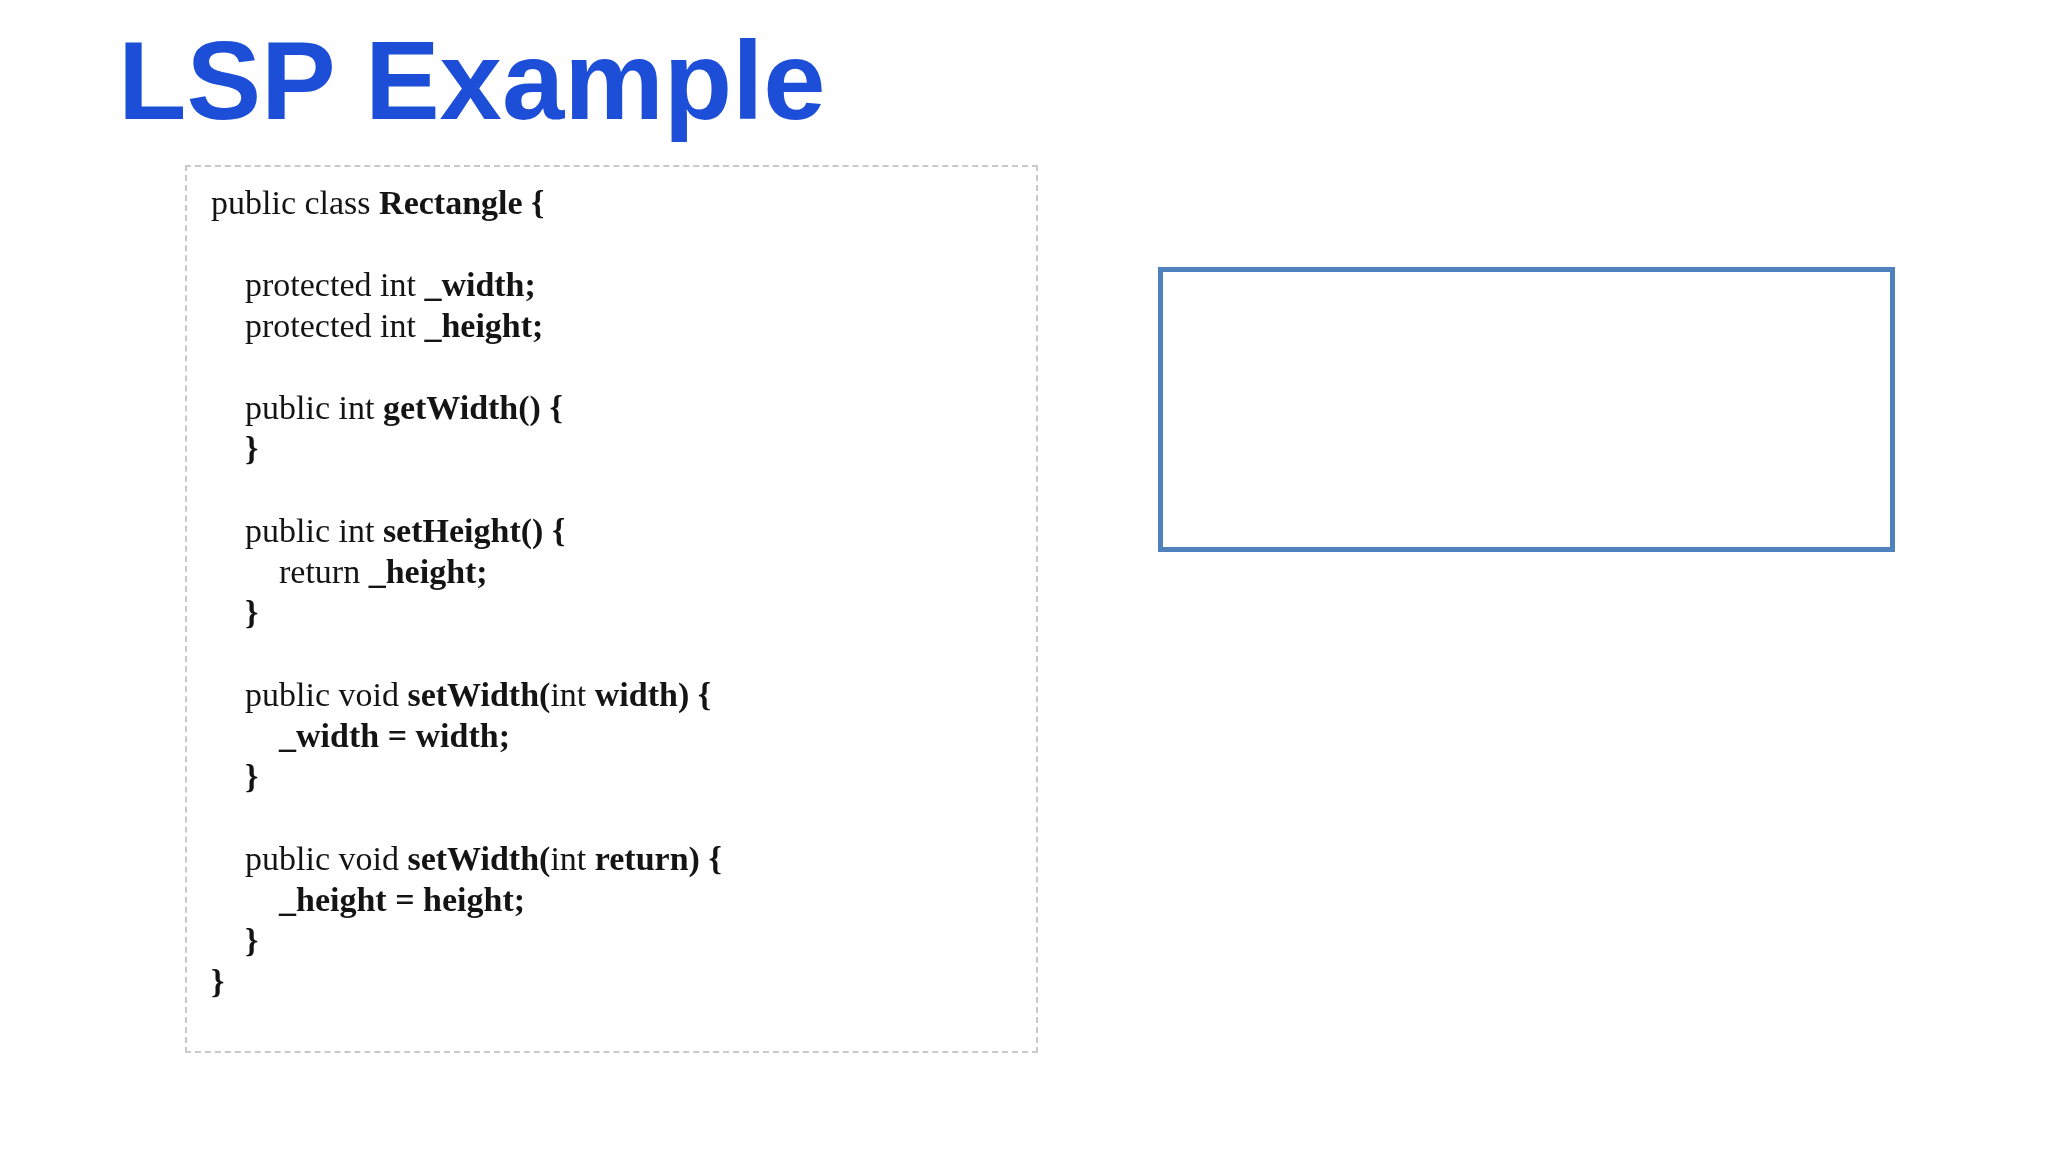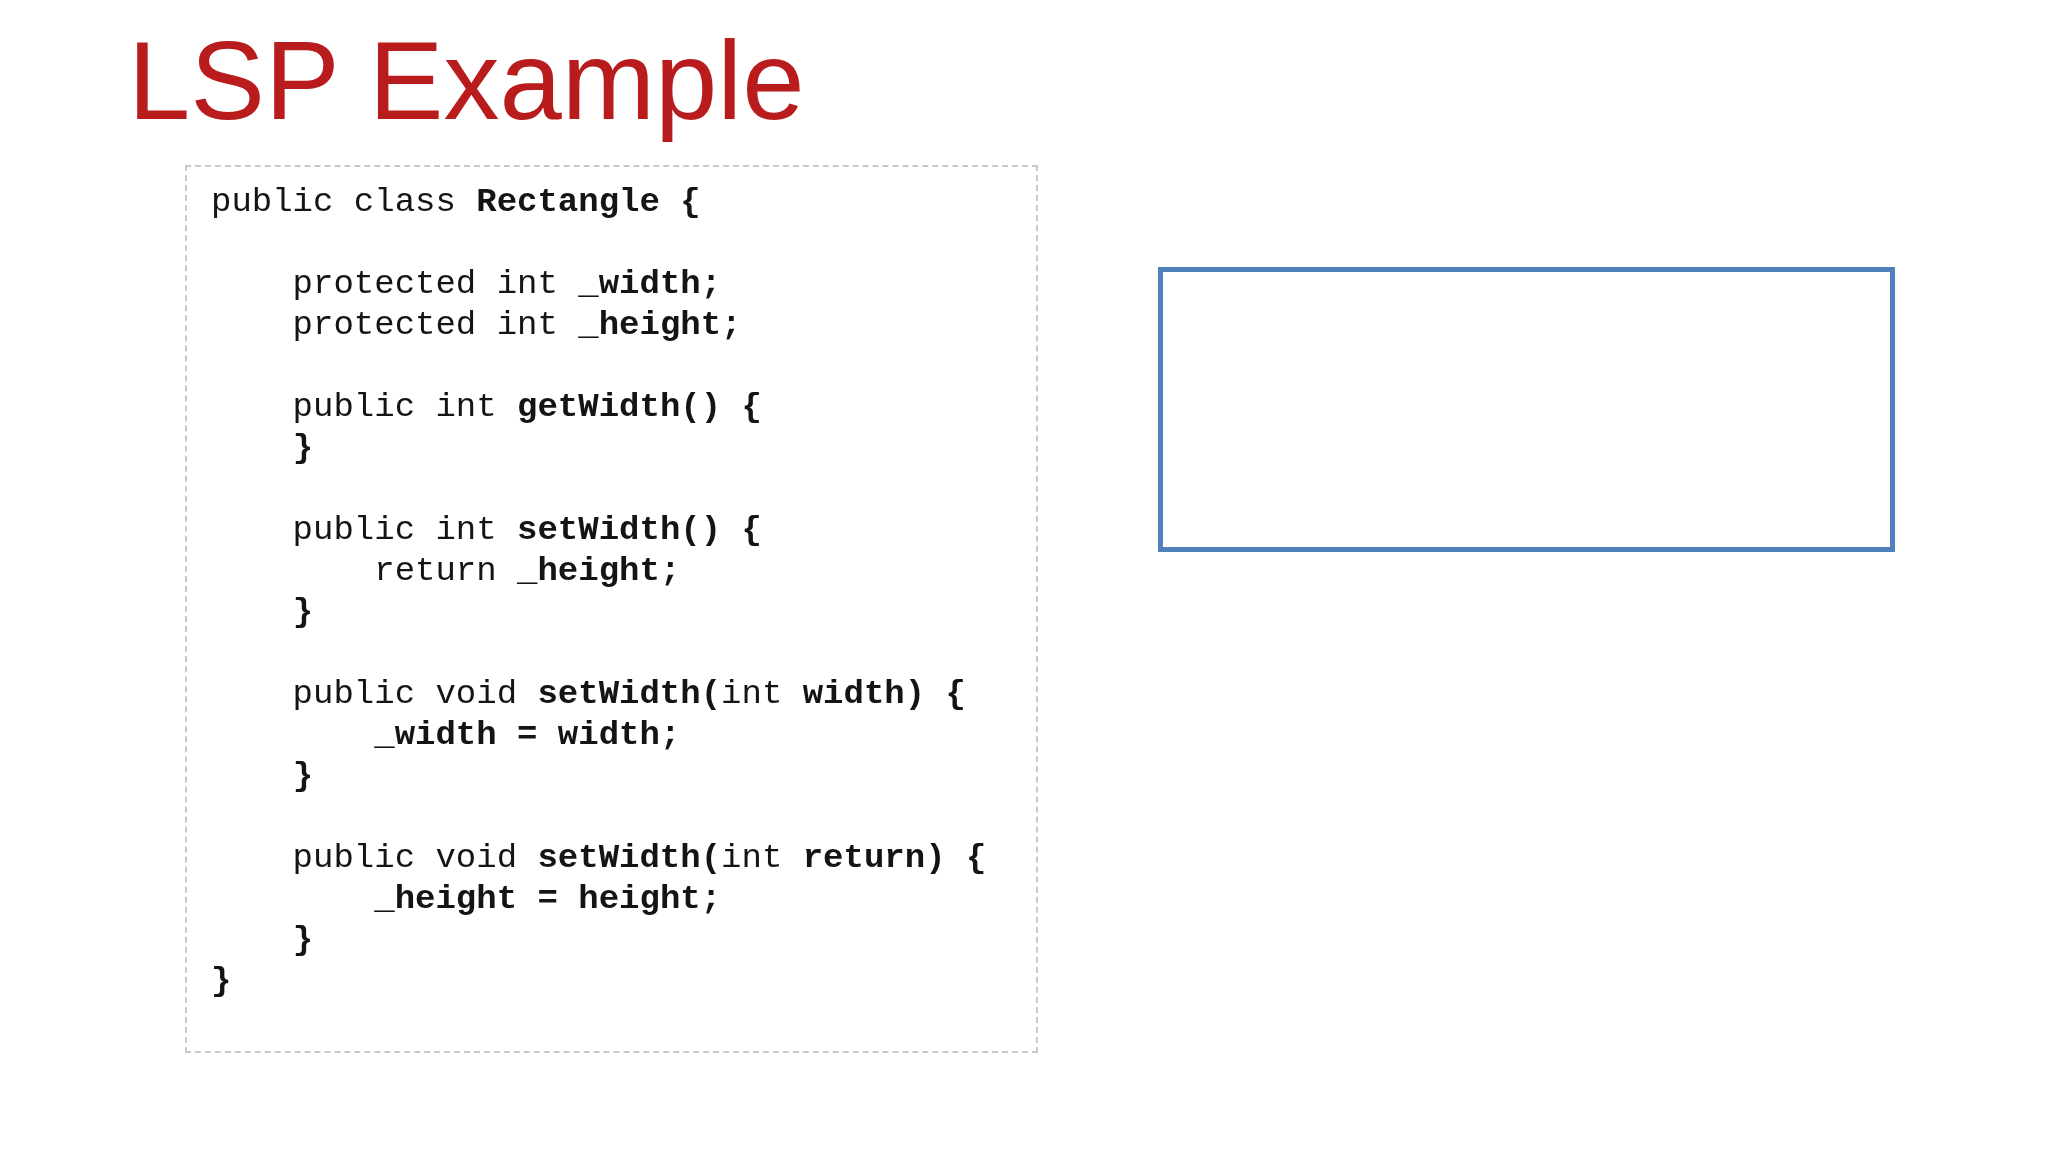--- a/index.html
+++ b/index.html
@@ -10,43 +10,43 @@
   .slide {
     position: relative;
     width: 2048px;
     height: 1152px;
     background: #ffffff;
     overflow: hidden;
     font-family: "Liberation Sans", sans-serif;
   }
   .slide-title {
     position: absolute;
-    left: 128px;
+    left: 118px;
     top: 14px;
     font-size: 112px;
     line-height: 1.2;
-    font-weight: 400;
-    color: #b91c1c;
+    font-weight: 700;
+    color: #1d4ed8;
     letter-spacing: 0px;
     white-space: nowrap;
   }
   .code-box {
     position: absolute;
     left: 185px;
     top: 165px;
     width: 853px;
     height: 888px;
     box-sizing: border-box;
     border: 2px dashed #c9c9c9;
     background: #ffffff;
     padding: 15px 8px 8px 24px;
     overflow: hidden;
   }
   .code-line {
-    font-family: Liberation Mono, monospace;
+    font-family: Liberation Serif, serif;
     font-size: 34px;
     line-height: 41px;
     height: 41px;
     color: #141414;
     white-space: pre;
     font-weight: 400;
   }
   .code-line .b {
     font-weight: 700;
   }
@@ -71,21 +71,21 @@
   <div class="code-box">
     <div id="code-content">
         <div class="code-line"><span>public class </span><span class="b">Rectangle {</span></div>
         <div class="code-line">&nbsp;</div>
         <div class="code-line"><span>    protected int </span><span class="b">_width;</span></div>
         <div class="code-line"><span>    protected int </span><span class="b">_height;</span></div>
         <div class="code-line">&nbsp;</div>
         <div class="code-line"><span>    public int </span><span class="b">getWidth() {</span></div>
         <div class="code-line"><span>    </span><span class="b">}</span></div>
         <div class="code-line">&nbsp;</div>
-        <div class="code-line"><span>    public int </span><span class="b">setWidth() {</span></div>
+        <div class="code-line"><span>    public int </span><span class="b">setHeight() {</span></div>
         <div class="code-line"><span>        return </span><span class="b">_height;</span></div>
         <div class="code-line"><span>    </span><span class="b">}</span></div>
         <div class="code-line">&nbsp;</div>
         <div class="code-line"><span>    public void </span><span class="b">setWidth(</span><span>int</span><span class="b"> width) {</span></div>
         <div class="code-line"><span>        </span><span class="b">_width = width;</span></div>
         <div class="code-line"><span>    </span><span class="b">}</span></div>
         <div class="code-line">&nbsp;</div>
         <div class="code-line"><span>    public void </span><span class="b">setWidth(</span><span>int</span><span class="b"> return) {</span></div>
         <div class="code-line"><span>        </span><span class="b">_height = height;</span></div>
         <div class="code-line"><span>    </span><span class="b">}</span></div>

